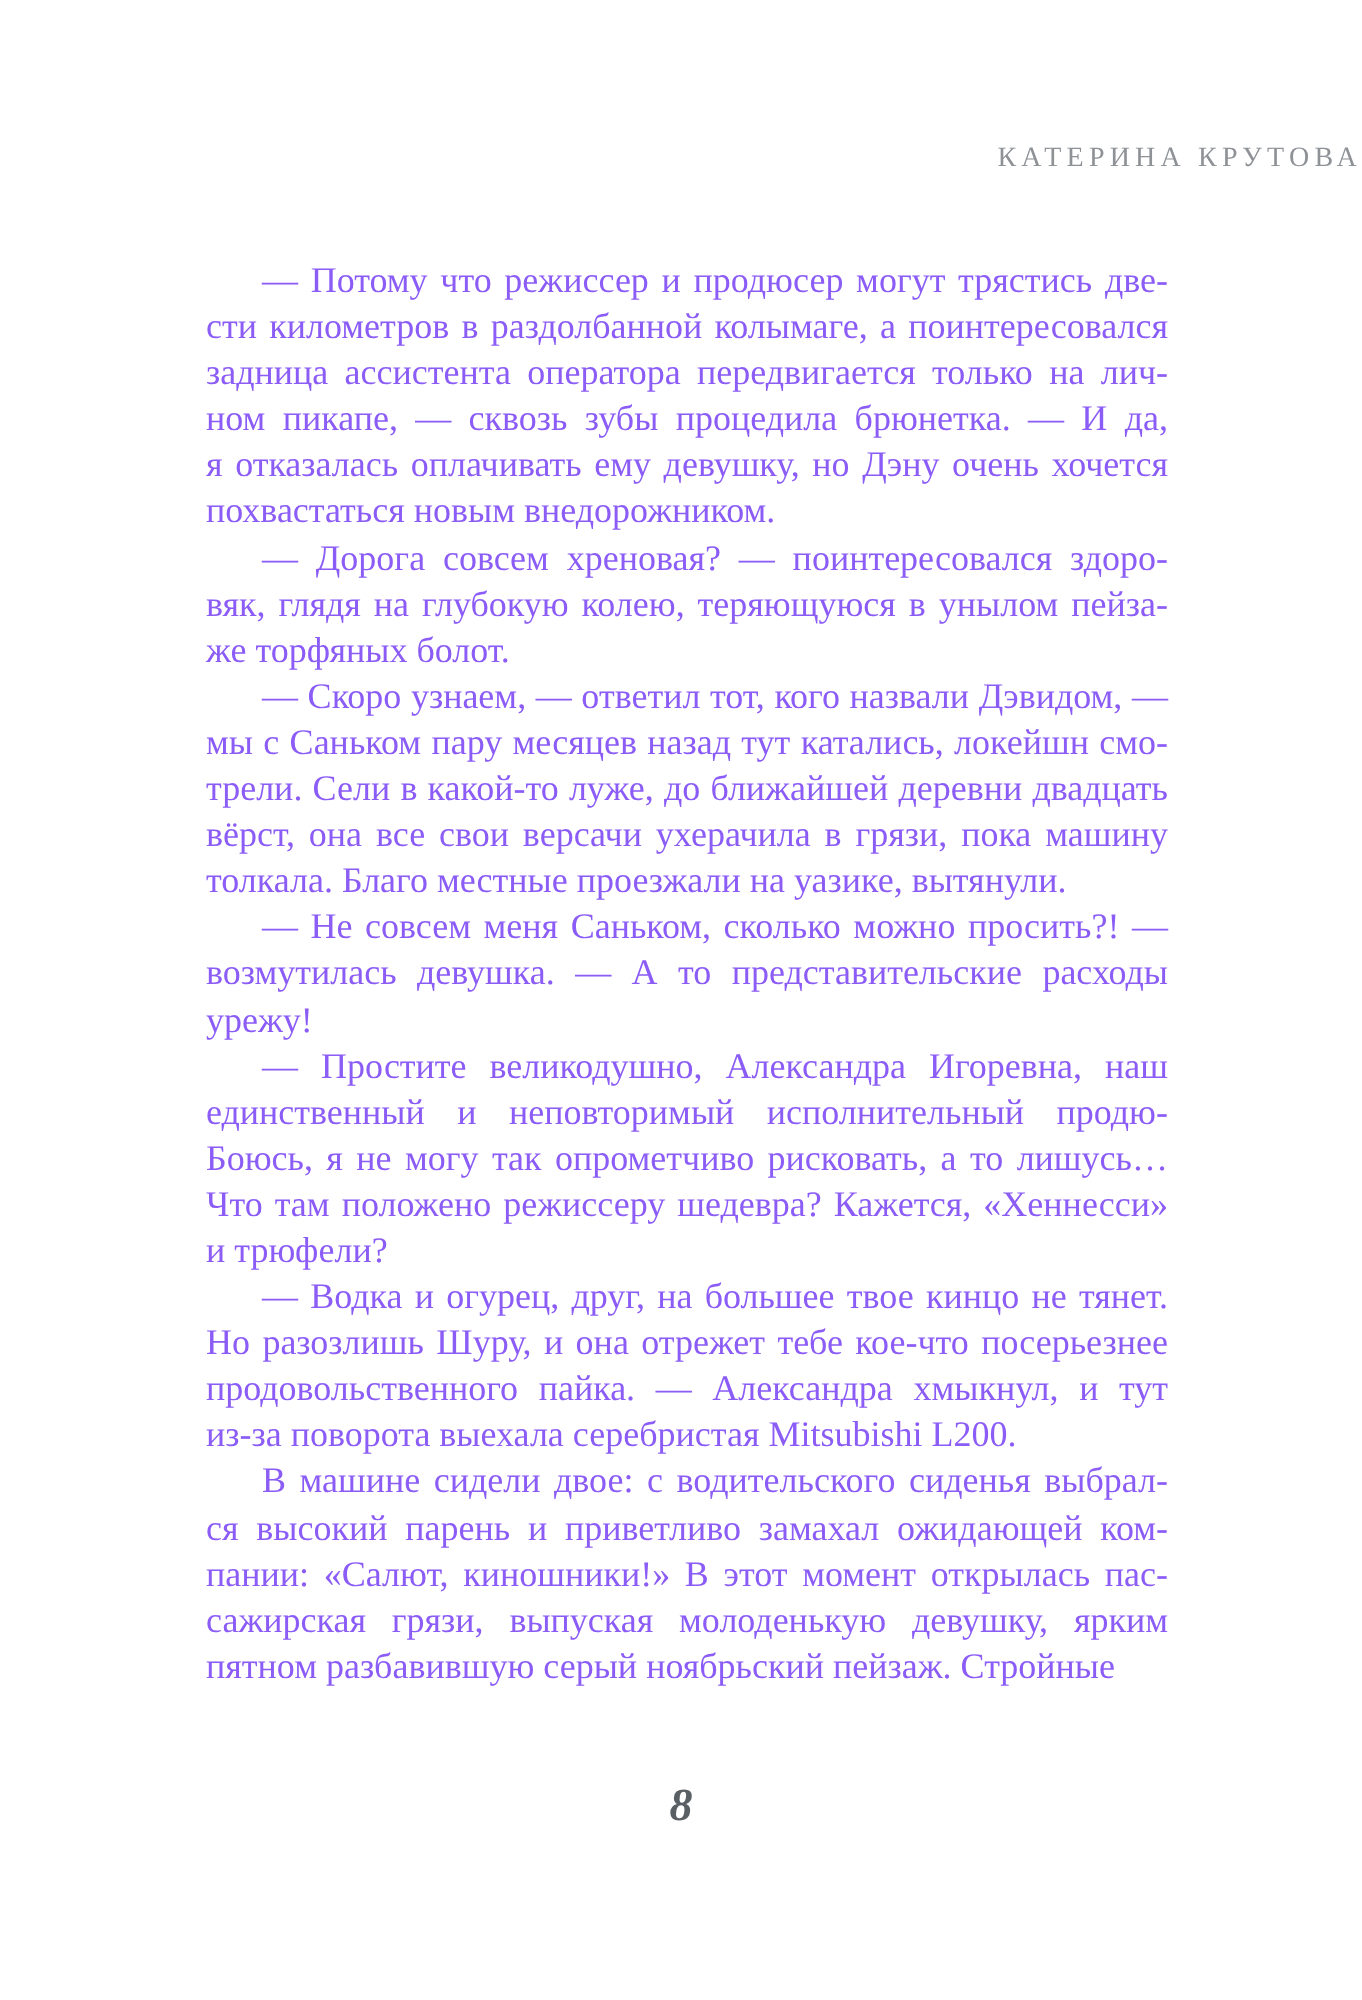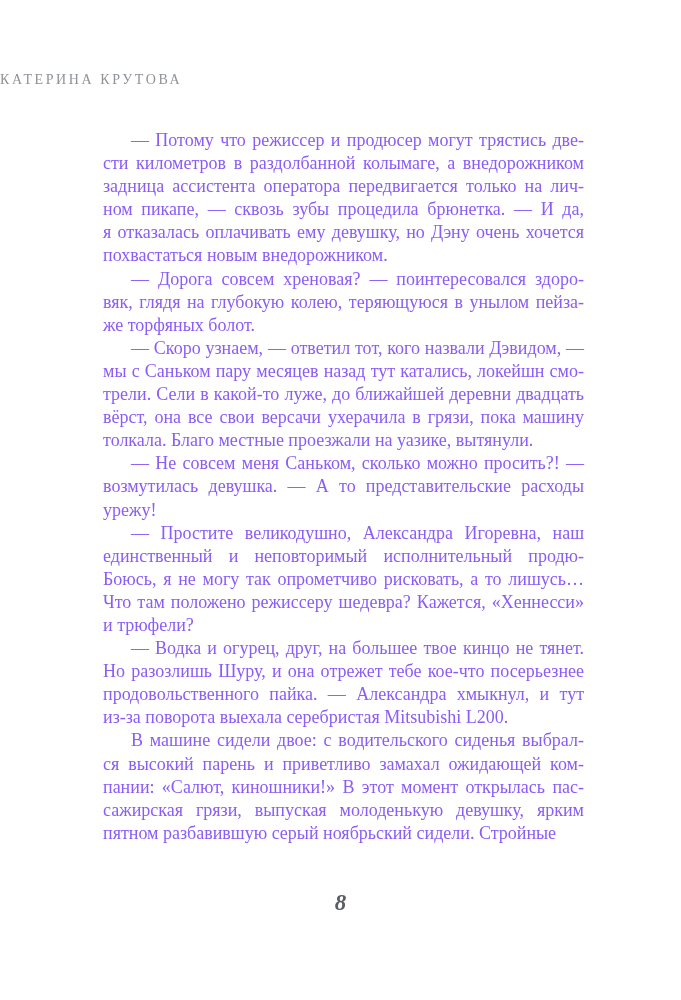--- a/index.html
+++ b/index.html
@@ -13,21 +13,21 @@
     height: 1000px;
     background: #ffffff;
     overflow: hidden;
     font-family: "Liberation Serif", serif;
   }
   .running-header {
     position: absolute;
     top: 72px;
     left: 0;
     width: 100%;
-    text-align: left;
+    text-align: right;
     font-size: 14px;
     letter-spacing: 2.6px;
     color: #8e9297;
   }
   .body-text {
     position: absolute;
     top: 129px;
     left: 103px;
     width: 481px;
     color: #8b5cf6;
@@ -55,21 +55,21 @@
 </style>
 </head>
 <body>
 
 <div class="page">
   <div class="running-header">КАТЕРИНА КРУТОВА</div>
 
   <div class="body-text">
       <div class="para">
         <div class="line first">— Потому что режиссер и продюсер могут трястись две-</div>
-        <div class="line">сти километров в раздолбанной колымаге, а внедорожником</div>
+        <div class="line">сти километров в раздолбанной колымаге, а поинтересовался</div>
         <div class="line">задница ассистента оператора передвигается только на лич-</div>
         <div class="line">ном пикапе, — сквозь зубы процедила брюнетка. — И да,</div>
         <div class="line">я отказалась оплачивать ему девушку, но Дэну очень хочется</div>
         <div class="line last">похвастаться новым внедорожником.</div>
       </div>
       <div class="para">
         <div class="line first">— Дорога совсем хреновая? — поинтересовался здоро-</div>
         <div class="line">вяк, глядя на глубокую колею, теряющуюся в унылом пейза-</div>
         <div class="line last">же торфяных болот.</div>
       </div>
@@ -96,18 +96,18 @@
         <div class="line first">— Водка и огурец, друг, на большее твое кинцо не тянет.</div>
         <div class="line">Но разозлишь Шуру, и она отрежет тебе кое-что посерьезнее</div>
         <div class="line">продовольственного пайка. — Александра хмыкнул, и тут</div>
         <div class="line last">из-за поворота выехала серебристая Mitsubishi L200.</div>
       </div>
       <div class="para">
         <div class="line first">В машине сидели двое: с водительского сиденья выбрал-</div>
         <div class="line">ся высокий парень и приветливо замахал ожидающей ком-</div>
         <div class="line">пании: «Салют, киношники!» В этот момент открылась пас-</div>
         <div class="line">сажирская грязи, выпуская молоденькую девушку, ярким</div>
-        <div class="line last">пятном разбавившую серый ноябрьский сидели. Стройные</div>
+        <div class="line last">пятном разбавившую серый ноябрьский пейзаж. Стройные</div>
       </div>
     </div>
 
   <div class="folio">8</div>
 </div>
 
 </body></html>

